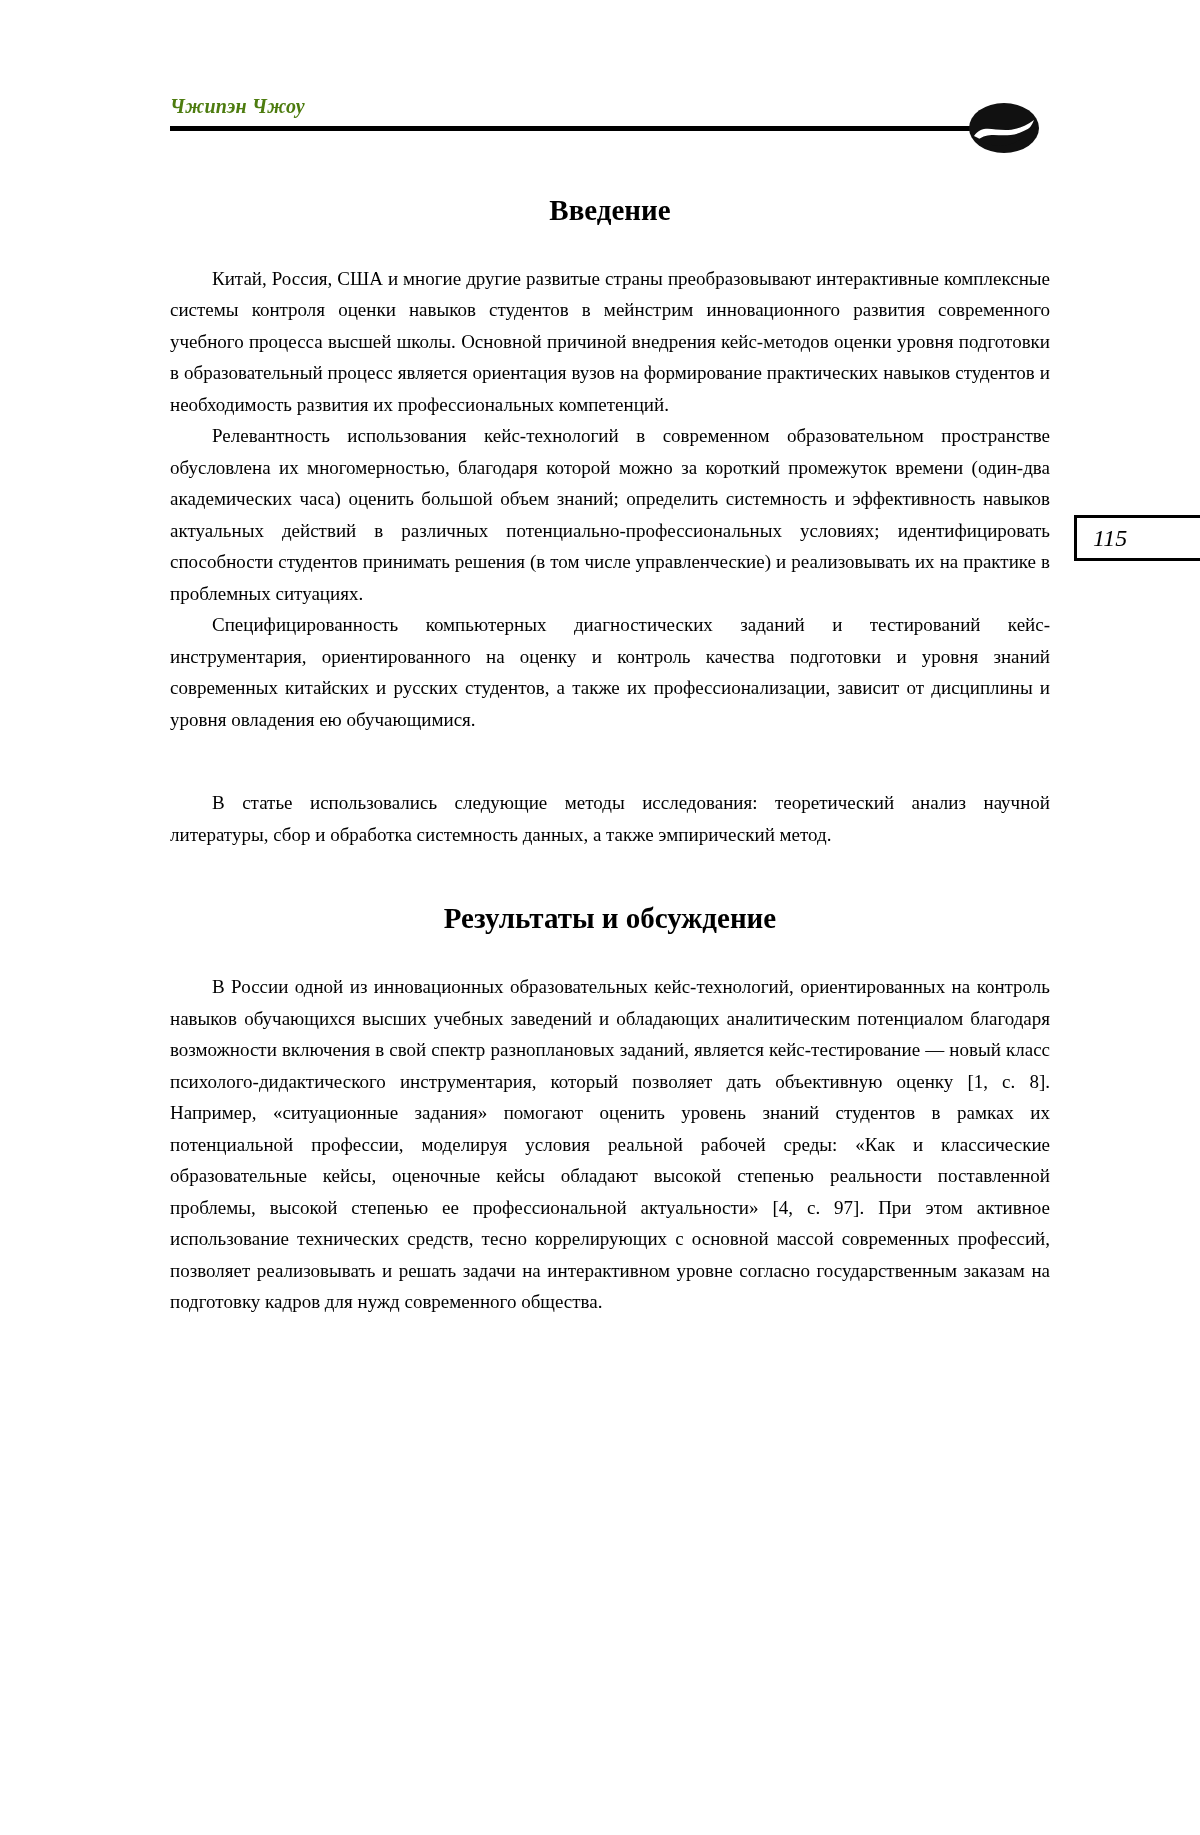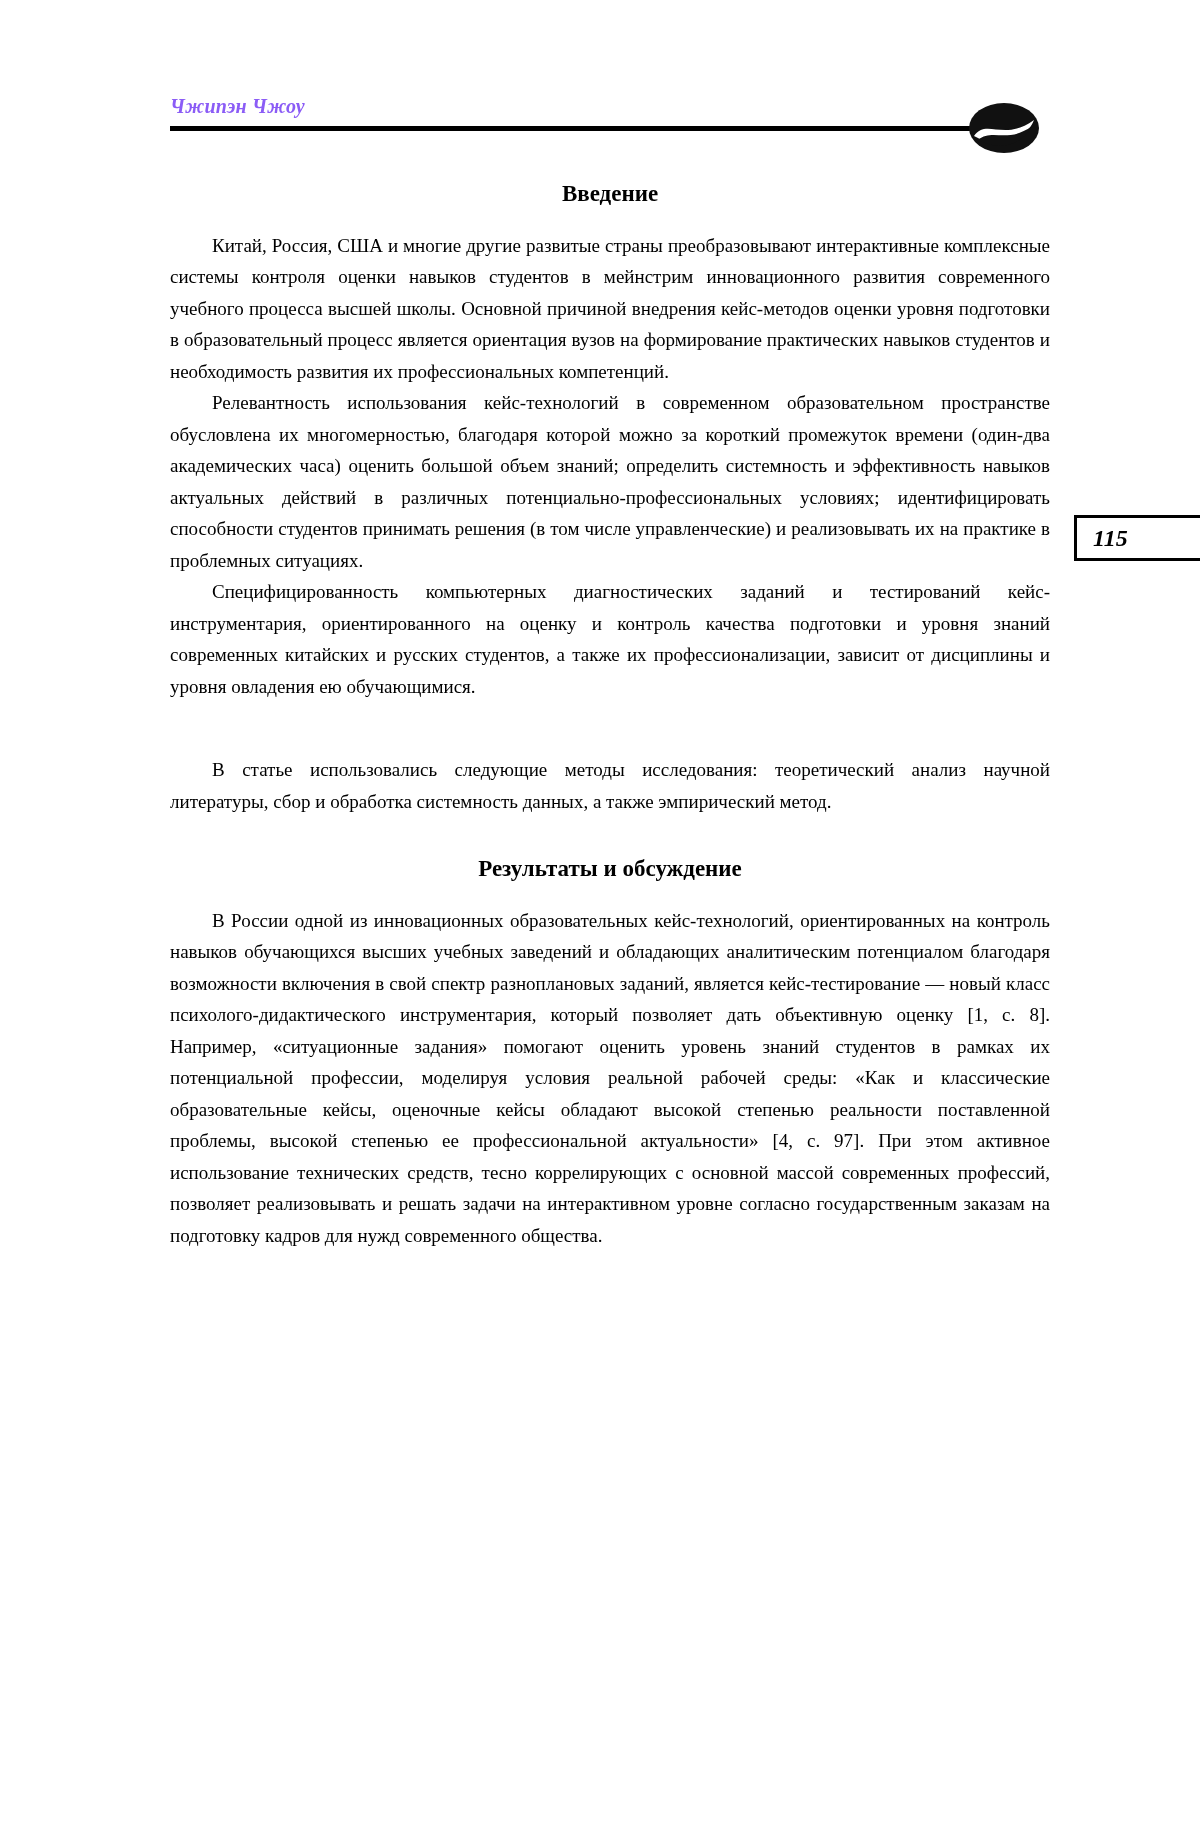--- a/index.html
+++ b/index.html
@@ -30,21 +30,21 @@
     left: 170px;
     top: 96px;
     width: 860px;
   }
   .runhead-author {
     font-family: "Liberation Serif", serif;
     font-style: italic;
     font-weight: bold;
     font-size: 20px;
     letter-spacing: 0.2px;
-    color: #8b5cf6;
+    color: #4d7c0f;
     line-height: 1;
   }
   .runhead-rule {
     position: absolute;
     left: 0;
     top: 30px;
     width: 800px;
     height: 5px;
     background: #000;
   }
@@ -68,40 +68,40 @@
     border-bottom: 3px solid #000;
     border-left: 3px solid #000;
     background: #fff;
     box-sizing: border-box;
   }
   .pagenum-text {
     position: absolute;
     left: 16px;
     top: 8px;
     font-family: "Liberation Serif", serif;
-    font-weight: bold;
+    font-weight: normal;
     font-style: italic;
     font-size: 24px;
     line-height: 1;
   }
 
   
   .col {
     position: absolute;
     left: 170px;
     top: 176px;
     width: 880px;
   }
 
   h2.section-title {
     font-family: "Liberation Serif", serif;
-    font-size: 23px;
+    font-size: 29px;
     font-weight: bold;
     text-align: center;
-    margin: 4px;
+    margin: 17px;
     padding: 0;
     line-height: 1.2;
   }
 
   p.para {
     font-family: Liberation Serif, serif;
     font-size: 19px;
     line-height: 31.5px;
     text-align: justify;
     text-justify: inter-word;

